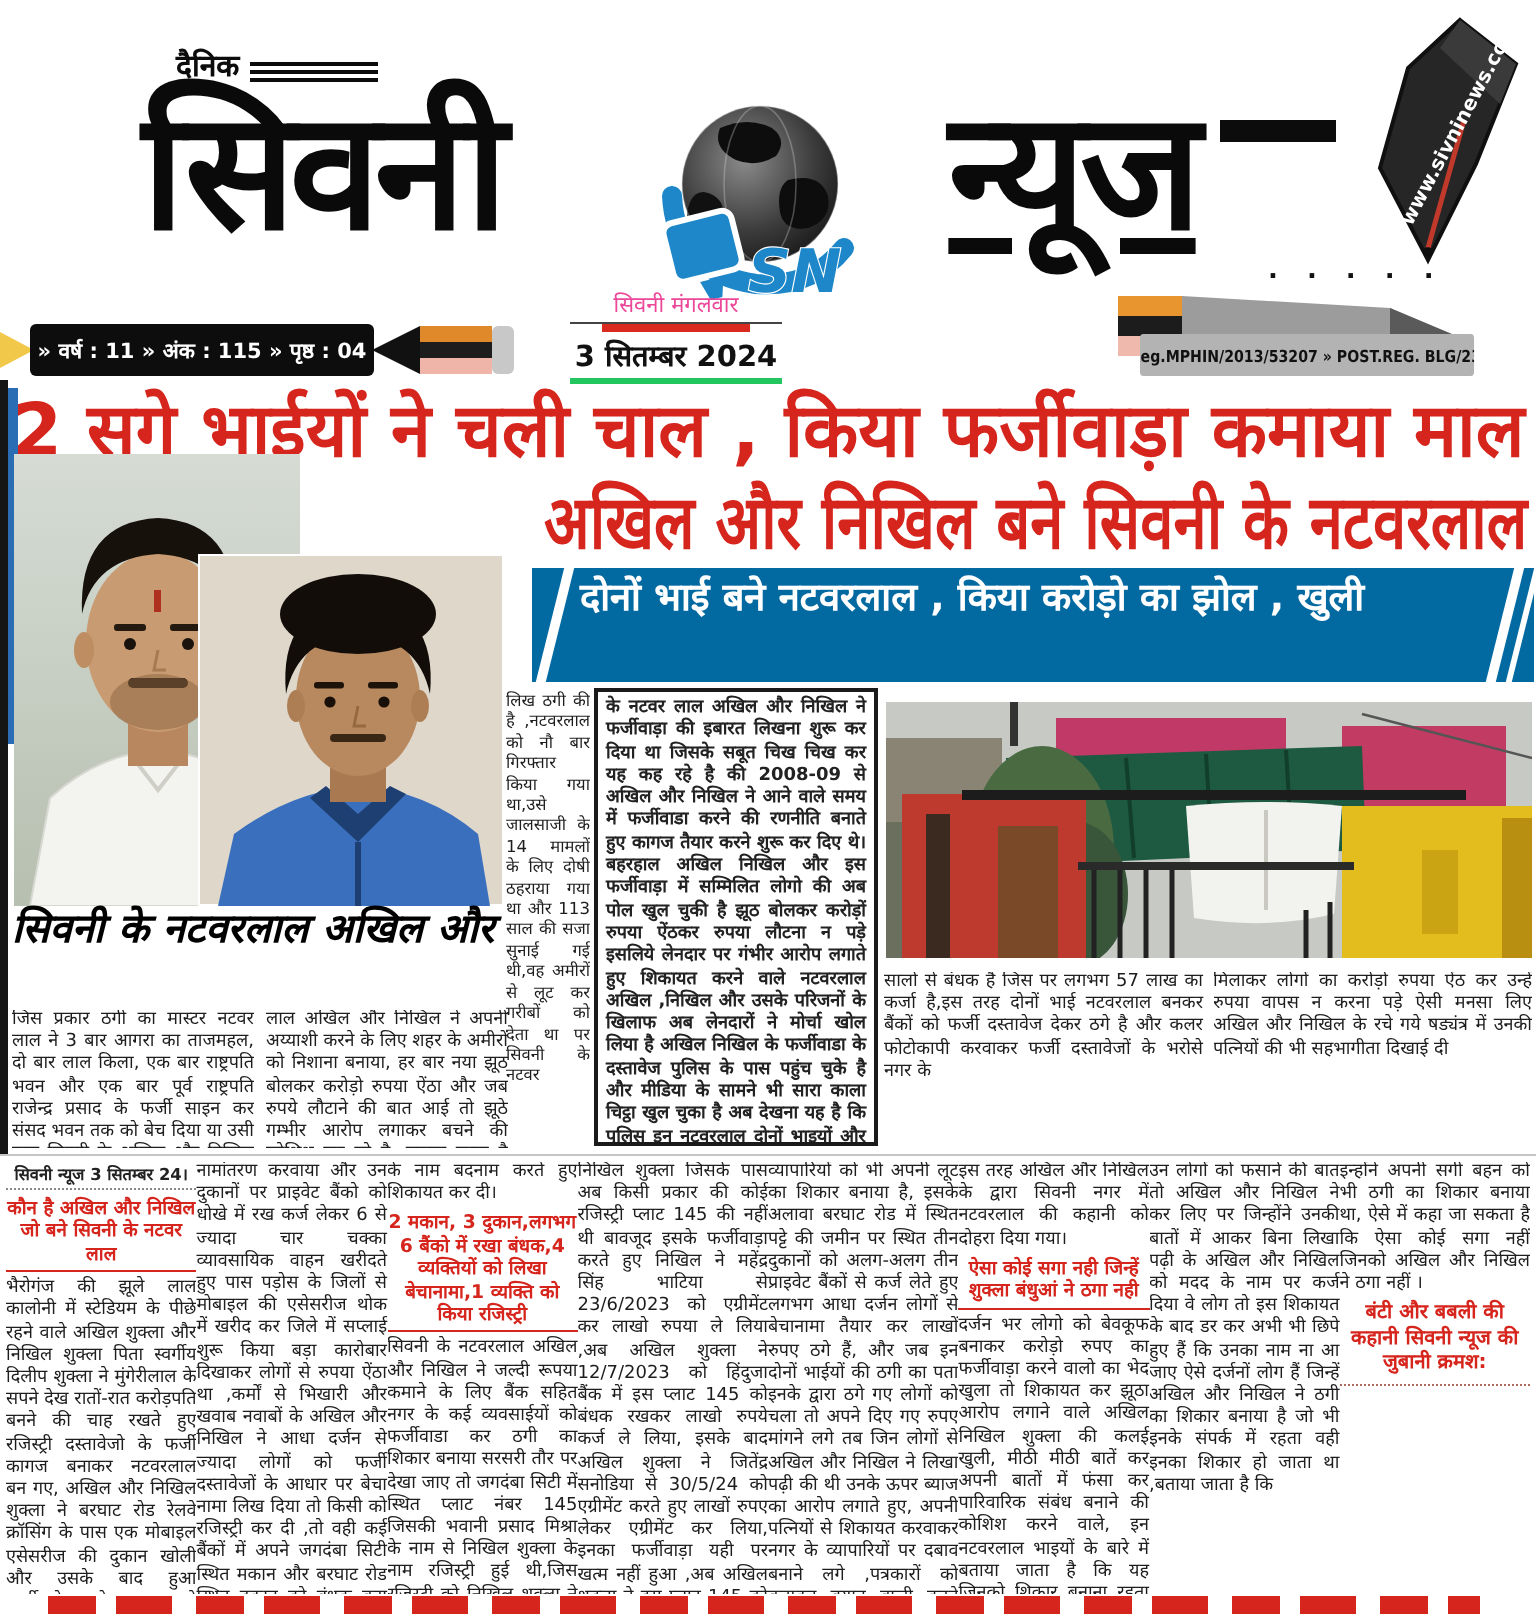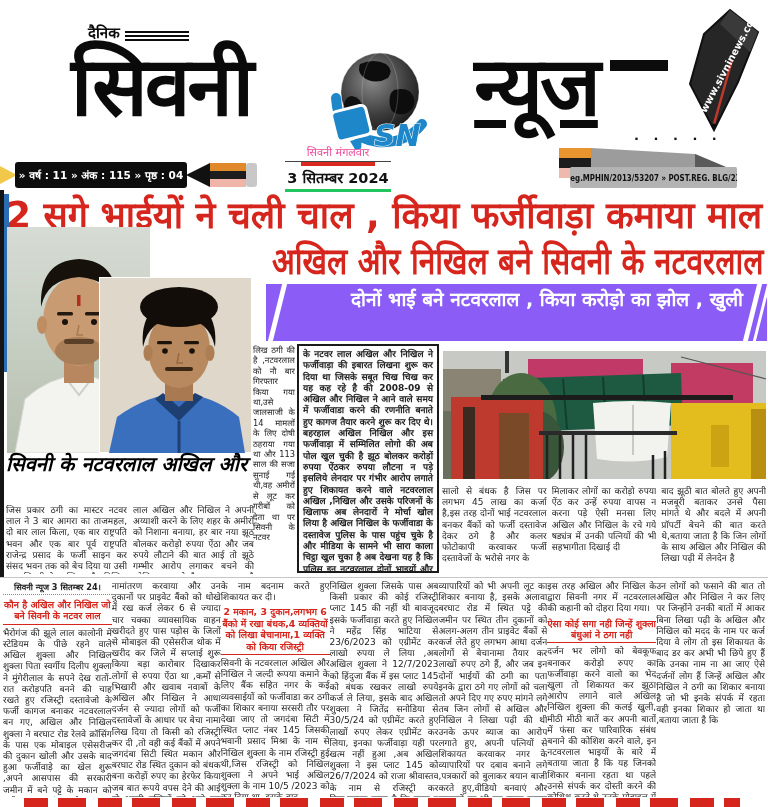--- a/index.html
+++ b/index.html
@@ -20,21 +20,21 @@
   .issue-bar{left:15px;top:162px;width:172px;height:26px;background:#0d0d0d;border-radius:3px;
         color:#fff;font-size:10.5px;font-weight:bold;display:flex;align-items:center;justify-content:center;}
   .date-block{left:285px;top:144px;width:106px;text-align:center;}
   .date-day{font-size:11px;color:#ec4899;border-bottom:1px solid #444;padding-bottom:2px;}
   .date-red{height:4px;background:#da2a20;width:70%;margin:0 auto;}
   .date-main{font-size:14.5px;font-weight:bold;color:#111;border-bottom:3px solid #22c55e;padding:1px 0 2px;}
   .reg-bar{left:570px;top:167px;width:196px;height:21px;background:#b3b3b3;border-radius:2px;
         color:#111;font-size:8.3px;font-weight:bold;display:flex;align-items:center;justify-content:center;}
   
   .headline{font-weight:bold;color:#d6251d;font-size:37px;line-height:46px;white-space:nowrap;overflow:visible;}
-  .subhead-box{left:266px;top:284px;width:501px;height:57px;background:#8b5cf6;overflow:hidden;text-align:right;}
+  .subhead-box{left:266px;top:284px;width:501px;height:57px;background:#0369a1;overflow:hidden;text-align:left;}
   .subhead-box .slash{position:absolute;top:-4px;bottom:-4px;width:5px;background:#fff;transform:skewX(-14deg);}
   .subhead-line{color:#fff;font-weight:bold;font-size:19px;line-height:26px;white-space:nowrap;}
   
   .strip-black{left:0;top:190px;width:4px;height:388px;background:#151515;}
   .strip-blue{left:4px;top:194px;width:5px;height:178px;background:#2a6db5;}
   
   .caption{left:6px;top:450px;width:248px;font-size:20px;font-weight:bold;color:#000000;font-style:italic;}
   .cap-cols{left:6px;top:473px;width:248px;height:101px;display:flex;gap:6px;overflow:hidden;}
   .cap-cols>div{flex:1;overflow:hidden;margin-top:32px;}
   .side-col{left:253px;top:345px;width:42px;height:228px;overflow:hidden;font-size:8.3px;line-height:10.4px;}
@@ -229,23 +229,22 @@
         <line x1="117" y1="84" x2="117" y2="128"></line>
       <line x1="130" y1="84" x2="130" y2="128"></line>
         <line x1="143" y1="84" x2="143" y2="128"></line>
       <line x1="210" y1="104" x2="210" y2="128"></line>
         <line x1="222" y1="100" x2="222" y2="128"></line>
     </g>
     <rect x="62" y="0" width="4" height="22" fill="#333333"></rect>
   </svg>
 
   <div class="abs photo-cols">
-    <div class="body-text">सालो से बंधक है जिस पर लगभग 45 लाख का कर्जा है,इस तरह दोनों भाई नटवरलाल बनकर बैंकों को फर्जी दस्तावेज देकर ठगे है और कलर फोटोकापी करवाकर फर्जी दस्तावेजों के भरोसे नगर के</div>
+    <div class="body-text">सालो से बंधक है जिस पर लगभग 57 लाख का कर्जा है,इस तरह दोनों भाई नटवरलाल बनकर बैंकों को फर्जी दस्तावेज देकर ठगे है और कलर फोटोकापी करवाकर फर्जी दस्तावेजों के भरोसे नगर के</div>
     <div class="body-text">मिलाकर लोगों का करोड़ो रुपया ऐंठ कर उन्हें रुपया वापस न करना पड़े ऐसी मनसा लिए अखिल और निखिल के रचे गये षड्यंत्र में उनकी पत्नियों की भी सहभागीता दिखाई दी</div>
-    <div class="body-text">बाद झूठी बात बोलते हुए अपनी मजबूरी बताकर उनसे पैसा मांगते थे और बदले में अपनी प्रॉपर्टी बेचने की बात करते थे,बताया जाता है कि जिन लोगों के साथ अखिल और निखिल की लिखा पढ़ी में लेनदेन है</div>
   </div>
 
   <div class="abs divider"></div>
 
   <div class="abs bottom-band">
     <div class="news-col">
       <div class="dateline">सिवनी न्यूज 3 सितम्बर 24।</div>
       <div class="red-head">कौन है अखिल और निखिल जो बने सिवनी के नटवर लाल</div>
       <div class="body-text">भैरोगंज की झूले लाल कालोनी में स्टेडियम के पीछे रहने वाले अखिल शुक्ला और निखिल शुक्ला पिता स्वर्गीय दिलीप शुक्ला ने मुंगेरीलाल के सपने देख रातों-रात करोड़पति बनने की चाह रखते हुए रजिस्ट्री दस्तावेजो के फर्जी कागज बनाकर नटवरलाल बन गए, अखिल और निखिल शुक्ला ने बरघाट रोड रेलवे क्रॉसिंग के पास एक मोबाइल एसेसरीज की दुकान खोली और उसके बाद हुआ फर्जीवाड़े का खेल शुरू ,अपने आसपास की सरकारी जमीन में बने पट्टे के मकान को खरीदकर साठगांठ करते हुए</div>
     </div>
@@ -264,17 +263,21 @@
       <div class="body-text">व्यापारियों को भी अपनी लूट का शिकार बनाया है, इसके अलावा बरघाट रोड में स्थित पट्टे की जमीन पर स्थित तीन दुकानों को अलग-अलग तीन प्राइवेट बैंकों से कर्ज लेते हुए लगभग आधा दर्जन लोगों से बेचानामा तैयार कर लाखों रुपए ठगे हैं, और जब इन दोनों भाईयों की ठगी का पता इनके द्वारा ठगे गए लोगों को चला तो अपने दिए गए रुपए मांगने लगे तब जिन लोगों से अखिल और निखिल ने लिखा पढ़ी की थी उनके ऊपर ब्याज का आरोप लगाते हुए, अपनी पत्नियों से शिकायत करवाकर नगर के व्यापारियों पर दबाव बनाने लगे ,पत्रकारों को बुलाकर बयान बाजी करते हुए,वीडियो बनवाएं और पत्रकारों पर भी यह दबाव बनाया कि अगर वीडियो वायरल नहीं किया गया तो हम अपनी जान दे देंगे कुल</div>
     </div>
     <div class="news-col">
       <div class="body-text">इस तरह अखिल और निखिल के द्वारा सिवनी नगर में नटवरलाल की कहानी को दोहरा दिया गया।</div>
       <div class="red-head">ऐसा कोई सगा नही जिन्हें शुक्ला बंधुआं ने ठगा नही</div>
       <div class="body-text">दर्जन भर लोगो को बेवकूफ बनाकर करोड़ो रुपए का फर्जीवाड़ा करने वालो का भेद खुला तो शिकायत कर झूठा आरोप लगाने वाले अखिल निखिल शुक्ला की कलई खुली, मीठी मीठी बातें कर अपनी बातों में फंसा कर पारिवारिक संबंध बनाने की कोशिश करने वाले, इन नटवरलाल भाइयों के बारे में बताया जाता है कि यह जिनको शिकार बनाना रहता था पहले उनसे संपर्क कर दोस्ती करने की कोशिश करते थे उनके मोबाइल में सुबह शाम मैसेज करते हुए अपनापन दिखाने की कोशिश करते है, उसके</div>
     </div>
     <div class="news-col">
       <div class="body-text">उन लोगों को फसाने की बात तो अखिल और निखिल ने कर लिए पर जिन्होंने उनकी बातों में आकर बिना लिखा पढ़ी के अखिल और निखिल को मदद के नाम पर कर्ज दिया वे लोग तो इस शिकायत के बाद डर कर अभी भी छिपे हुए हैं कि उनका नाम ना आ जाए ऐसे दर्जनों लोग हैं जिन्हें अखिल और निखिल ने ठगी का शिकार बनाया है जो भी इनके संपर्क में रहता वही इनका शिकार हो जाता था ,बताया जाता है कि</div>
     </div>
+    <div class="news-col">
+      <div class="body-text">इन्होंने अपनी सगी बहन को भी ठगी का शिकार बनाया था, ऐसे में कहा जा सकता है कि ऐसा कोई सगा नहीं जिनको अखिल और निखिल ने ठगा नहीं ।</div>
+      <div class="promo-head">बंटी और बबली की कहानी सिवनी न्यूज की जुबानी क्रमश:</div>
+    </div>
   </div>
 
   <div class="abs cut-strip"></div>
 
 </div>
 
 </body></html>

